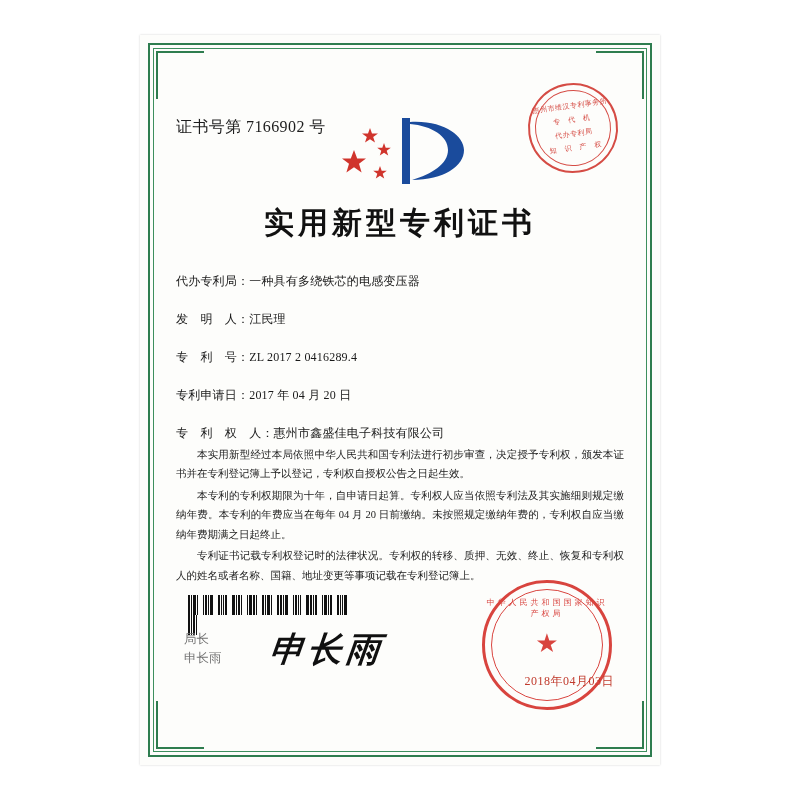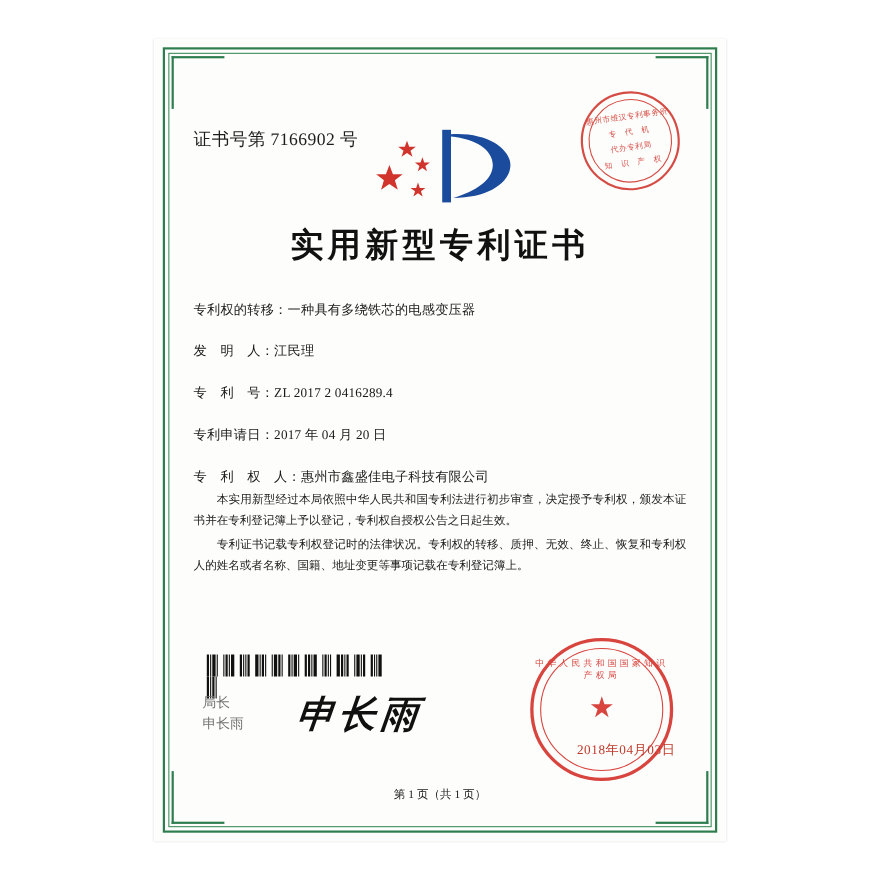--- a/index.html
+++ b/index.html
@@ -286,38 +286,39 @@
       <div class="st-line l1">惠州市维汉专利事务所</div>
       <div class="st-line l2">专　代　机</div>
       <div class="st-line l3">代办专利局</div>
       <div class="st-line l4">知　识　产　权</div>
     </div>
 
     <div class="title">实用新型专利证书</div>
 
     <div class="fields">
       <div class="field">
-        <span class="lbl">专利权的转移：</span><span class="val">一种具有多绕铁芯的电感变压器</span>
+        <span class="lbl">代办专利局：</span><span class="val">一种具有多绕铁芯的电感变压器</span>
       </div>
       <div class="field">
         <span class="lbl">发　明　人：</span><span class="val">江民理</span>
       </div>
       <div class="field">
         <span class="lbl">专　利　号：</span><span class="val">ZL 2017 2 0416289.4</span>
       </div>
       <div class="field">
         <span class="lbl">专利申请日：</span><span class="val">2017 年 04 月 20 日</span>
       </div>
       <div class="field">
         <span class="lbl">专　利　权　人：</span><span class="val">惠州市鑫盛佳电子科技有限公司</span>
       </div>
     </div>
 
     <div class="body-text">
       <p>本实用新型经过本局依照中华人民共和国专利法进行初步审查，决定授予专利权，颁发本证书并在专利登记簿上予以登记，专利权自授权公告之日起生效。</p>
+      <p>本专利的专利权期限为十年，自申请日起算。专利权人应当依照专利法及其实施细则规定缴纳年费。本专利的年费应当在每年 04 月 20 日前缴纳。未按照规定缴纳年费的，专利权自应当缴纳年费期满之日起终止。</p>
       <p>专利证书记载专利权登记时的法律状况。专利权的转移、质押、无效、终止、恢复和专利权人的姓名或者名称、国籍、地址变更等事项记载在专利登记簿上。</p>
     </div>
 
     <div class="barcode">
       <i style="width:2px"></i><i style="width:1px"></i><i style="width:3px"></i><i style="width:1px"></i>
       <i style="width:1px"></i><i style="width:2px"></i><i style="width:1px"></i><i style="width:3px"></i>
       <i style="width:2px"></i><i style="width:1px"></i><i style="width:1px"></i><i style="width:2px"></i>
       <i style="width:3px"></i><i style="width:1px"></i><i style="width:2px"></i><i style="width:1px"></i>
       <i style="width:1px"></i><i style="width:3px"></i><i style="width:2px"></i><i style="width:1px"></i>
       <i style="width:2px"></i><i style="width:1px"></i><i style="width:3px"></i><i style="width:1px"></i>
@@ -337,16 +338,15 @@
     <div class="sig-hand">申长雨</div>
 
     <div class="seal">
       <div class="ring2"></div>
       <div class="seal-arc">中华人民共和国国家知识产权局</div>
       <div class="seal-star">★</div>
     </div>
 
     <div class="seal-date">2018年04月03日</div>
 
-    <div class="page-foot">第 1 页（共 1 页）</div>
 
   </div>
 </div>
 
 </body></html>

